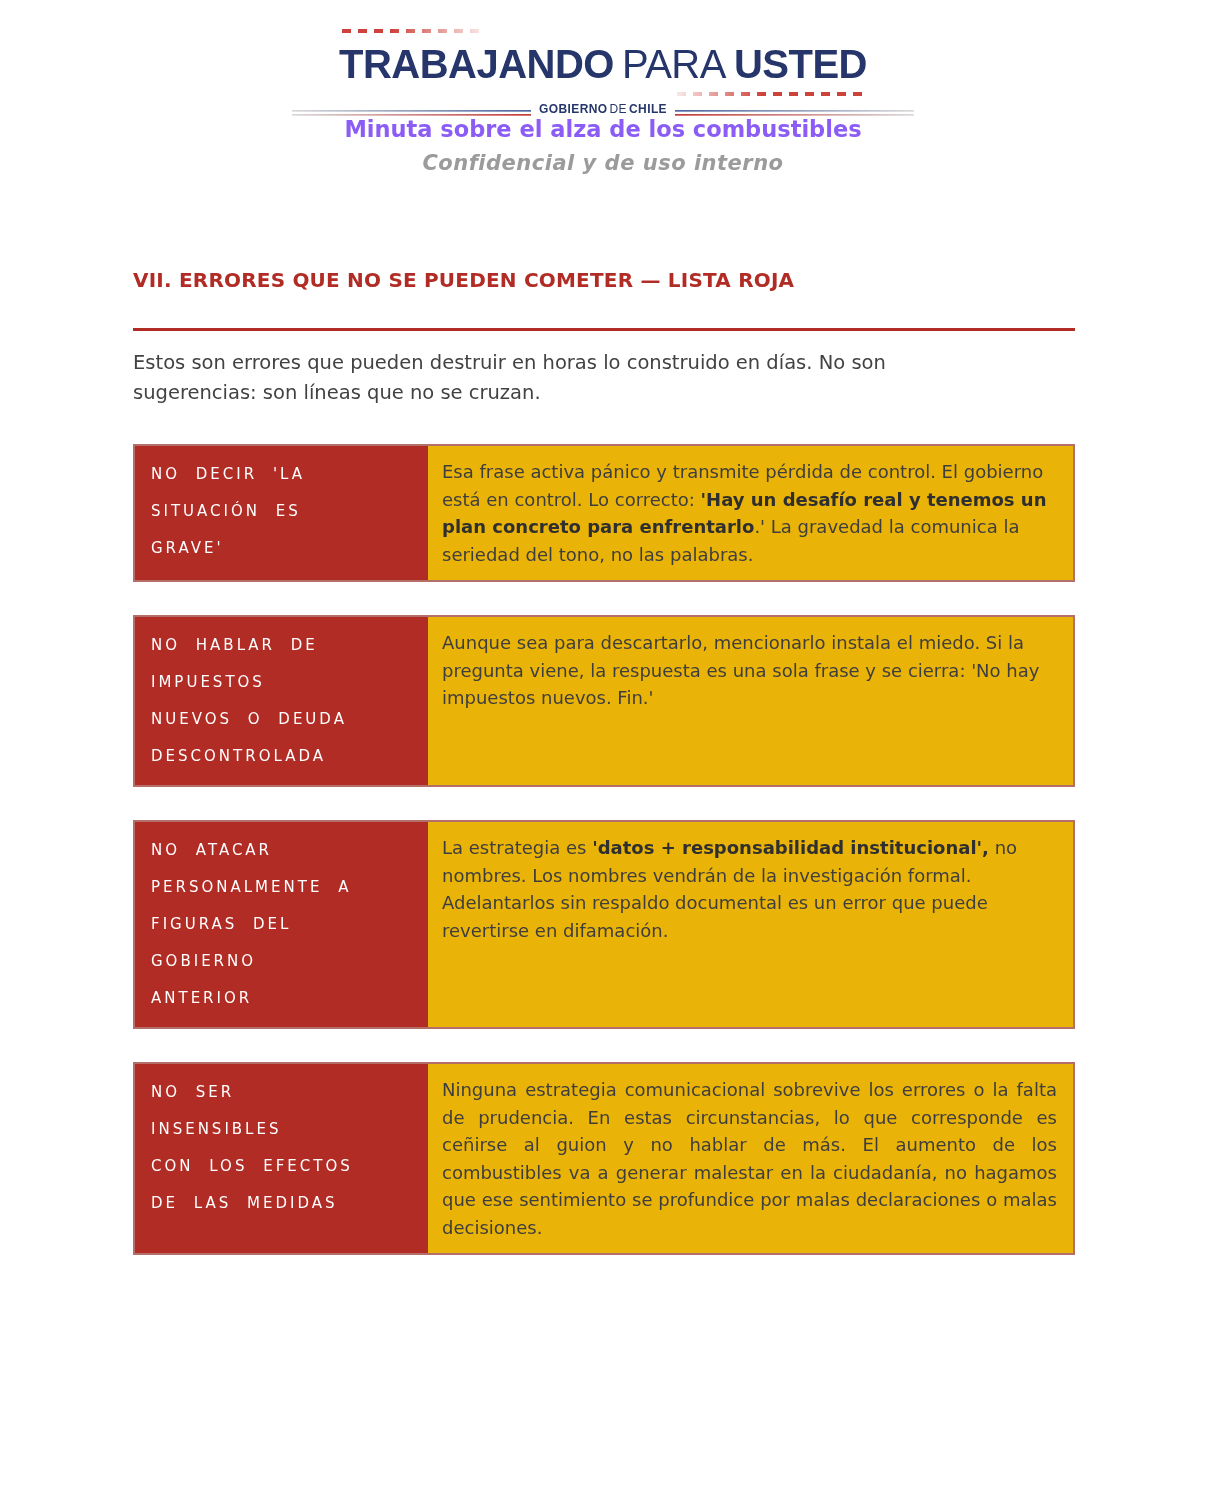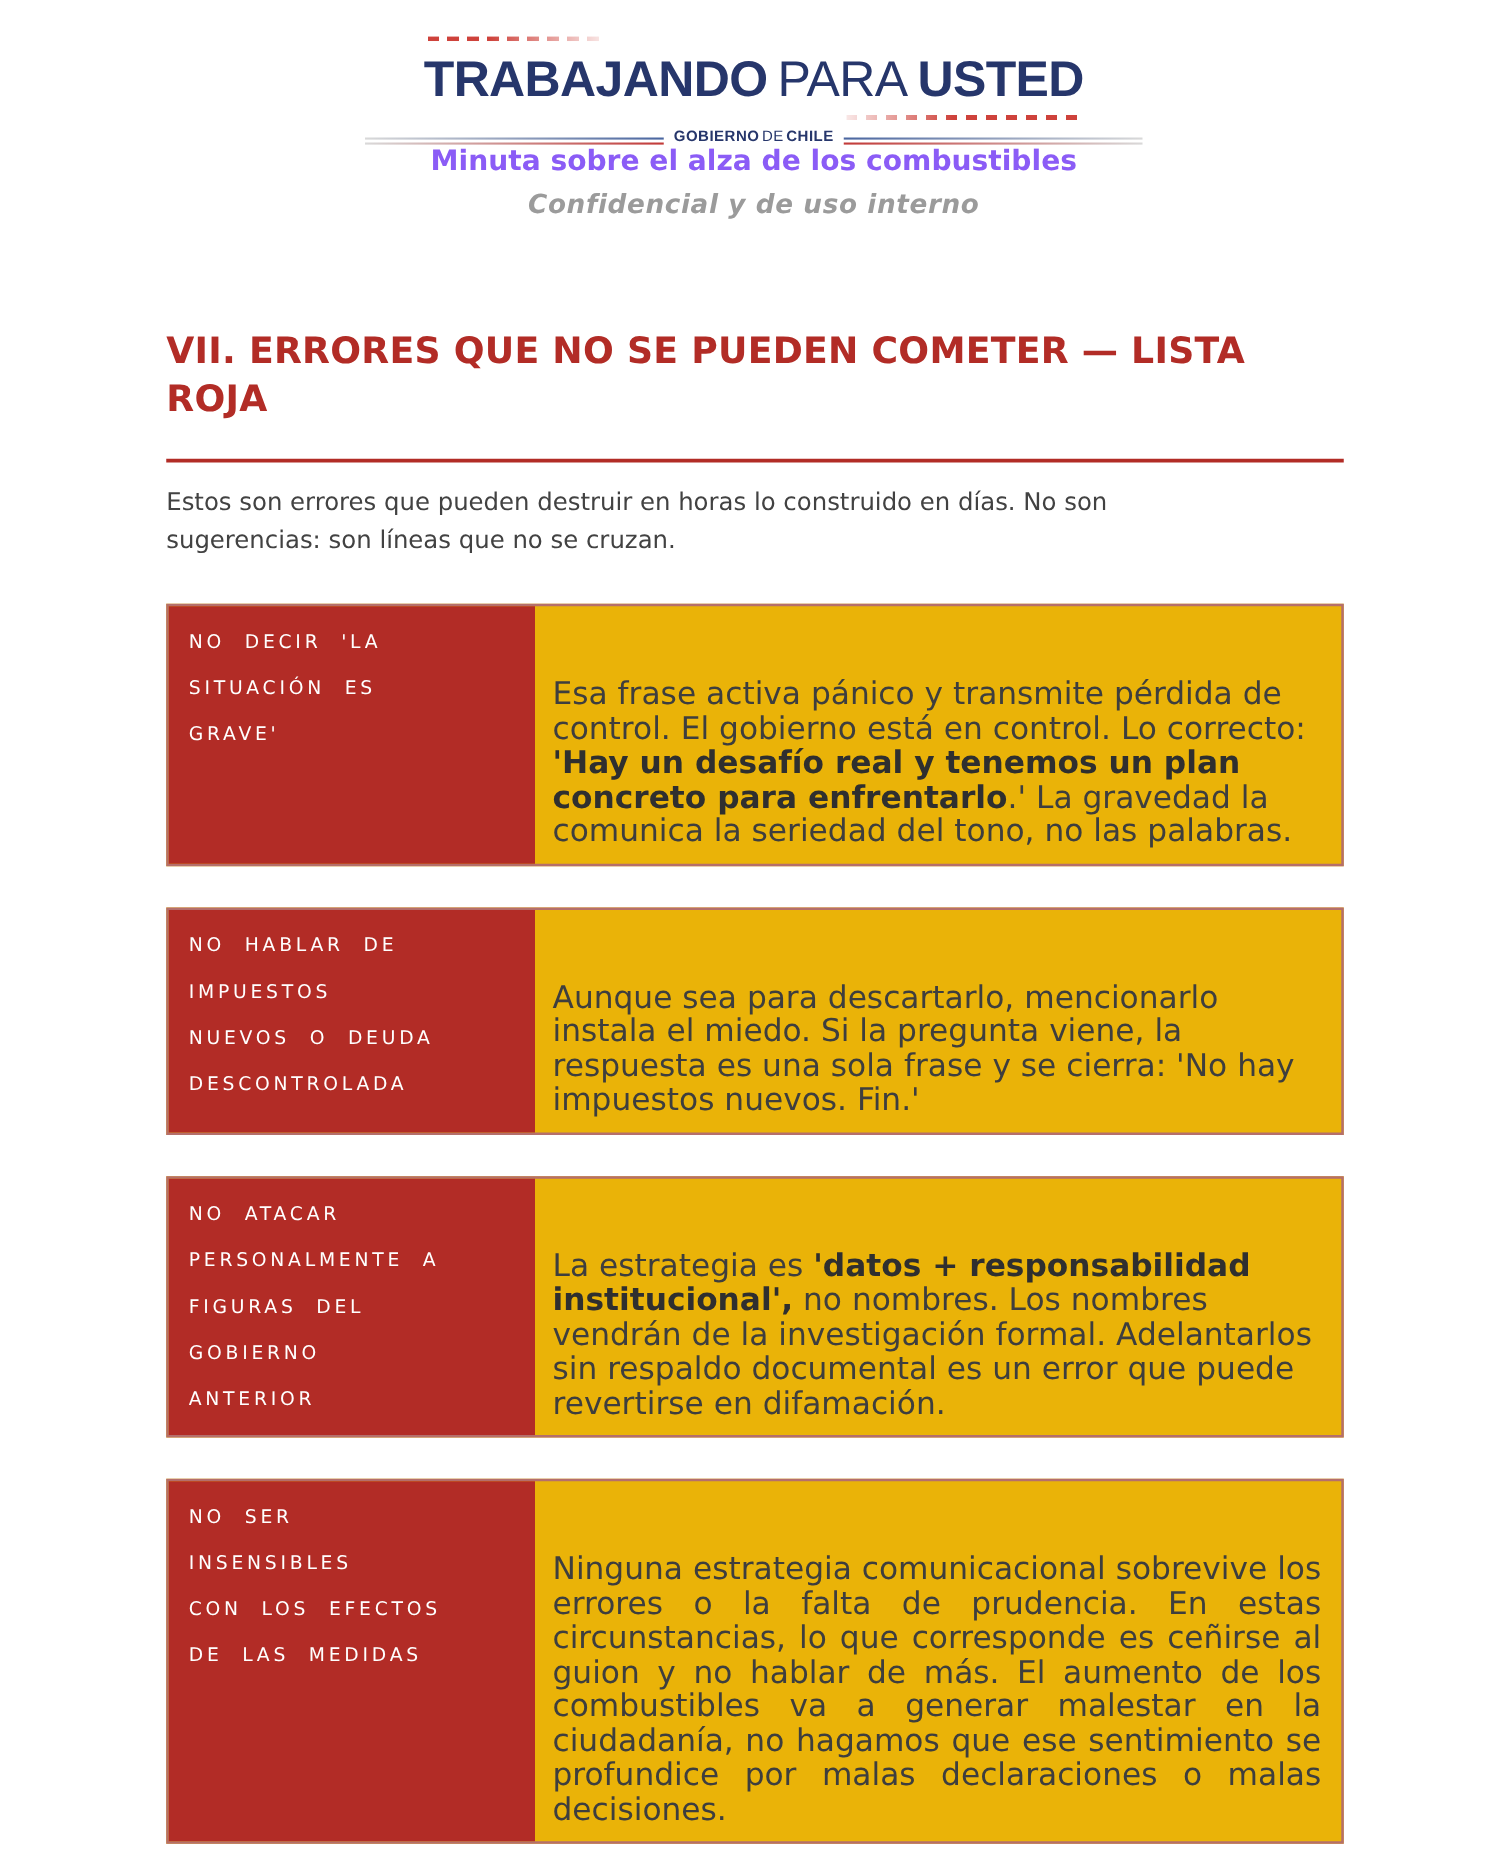--- a/index.html
+++ b/index.html
@@ -34,38 +34,38 @@
             color:#26366B;font-weight:700;letter-spacing:.4px;}
   .gov-text .gov-de{font-weight:400;margin:0 2px;}
 
   
   .doc-title{text-align:center;font-size:22.5px;font-weight:700;color:#8b5cf6;}
   .doc-subtitle{margin-top:9px;text-align:center;font-size:21px;font-weight:700;
                 font-style:italic;color:#9B9B9B;letter-spacing:.5px;}
 
   
   .content{margin:86px 131px 0 133px;}
-  .section-heading{margin:0;color:#B22C26;font-size:29px;font-weight:700;line-height:39px;
+  .section-heading{margin:0;color:#B22C26;font-size:20px;font-weight:700;line-height:39px;
                    max-width:905px;letter-spacing:.2px;}
   .section-rule{margin-top:28px;height:3px;background:#B22C26;width:942px;}
   .section-intro{margin-top:17px;font-size:19.5px;line-height:30px;color:#424242;max-width:872px;}
 
   
   .redlist{margin-top:36px;width:942px;}
   .row{display:flex;border:2px solid #B56F6B;background:#eab308;margin-bottom:33px;box-sizing:border-box;}
   .row:nth-child(1){min-height:131px;}
   .row:nth-child(2){min-height:164px;}
   .row:nth-child(3){min-height:196px;}
   .row:nth-child(4){min-height:167px;margin-bottom:0;}
   .cell-label{flex:0 0 293px;box-sizing:border-box;background:#B22C26;color:#ffffff;
               padding:10px 8px 10px 16px;font-size:15px;letter-spacing:3px;word-spacing:8px;
               line-height:37px;}
   .cell-label div{white-space:nowrap;}
-  .cell-desc{flex:1;box-sizing:border-box;padding:12px 16px 12px 14px;font-size:25px;
-             line-height:27.5px;color:#3E3E3E;margin-top:44px;}
+  .cell-desc{flex:1;box-sizing:border-box;padding:12px 16px 12px 14px;font-size:18px;
+             line-height:27.5px;color:#3E3E3E;}
   .cell-desc b{color:#2F2F2F;}
   .row.justify .cell-desc{text-align:justify;}
 </style>
 </head>
 <body>
 
 <div class="page">
 
   <div class="header">
     <div class="brand">

